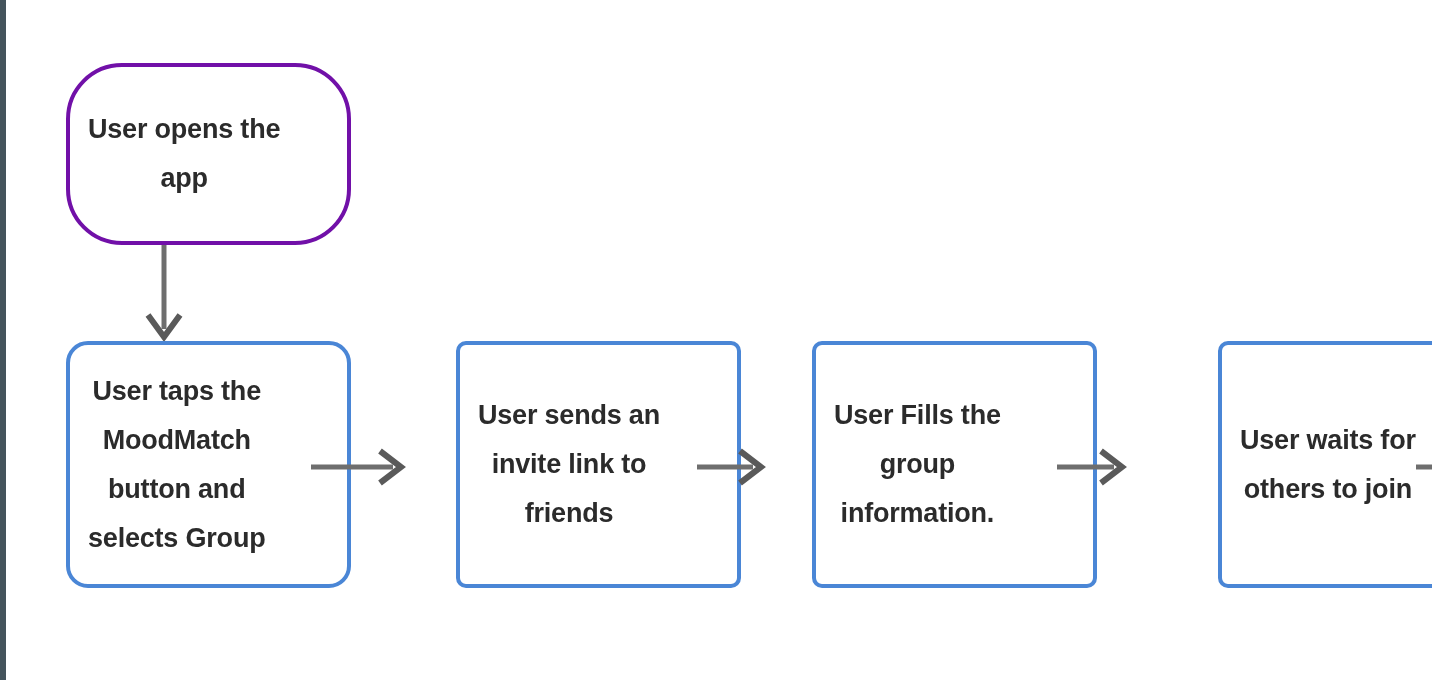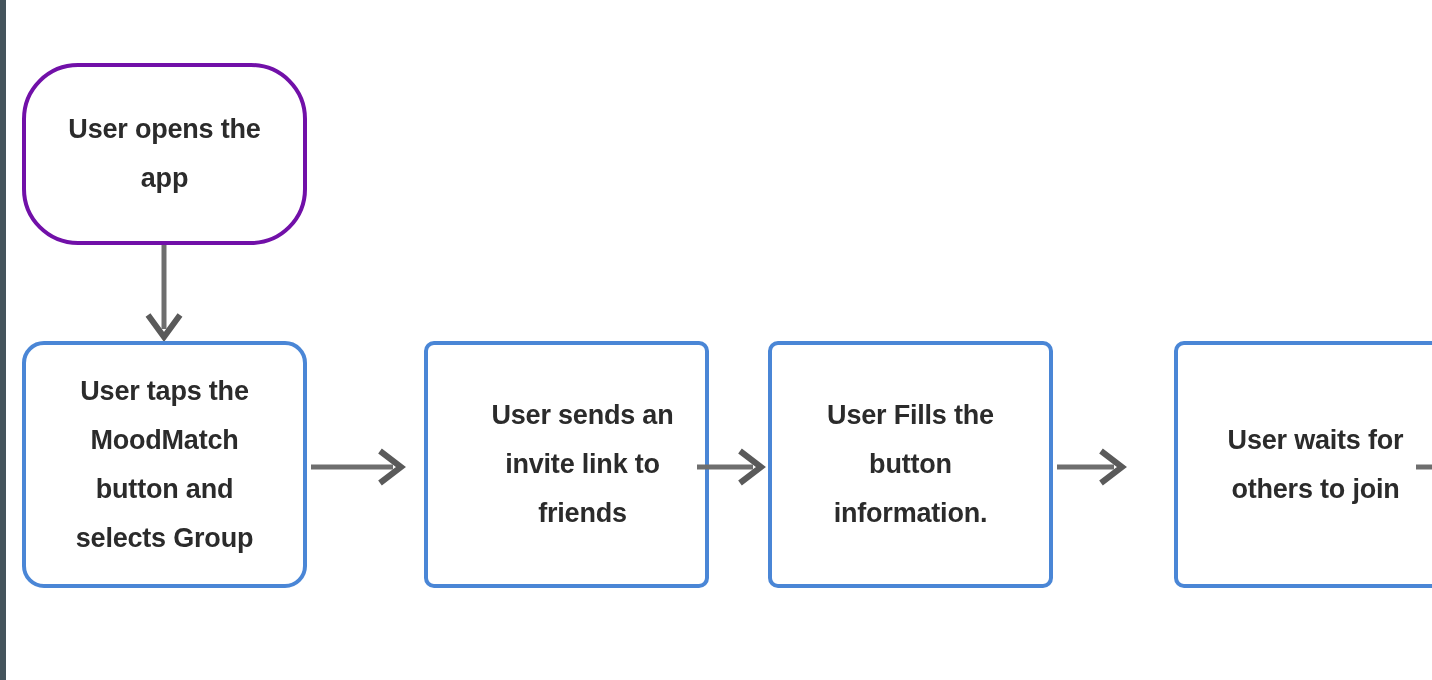--- a/index.html
+++ b/index.html
@@ -27,22 +27,23 @@
     background: #44545c;
   }
 
   
   .node {
     position: absolute;
     box-sizing: border-box;
     background: #ffffff;
     display: flex;
     align-items: center;
-    justify-content: center;
+    justify-content: flex-start;
     text-align: center;
+    margin-left: 44px;
   }
   .node-label {
     display: block;
     color: #2b2b2b;
     font-size: 27px;
     font-weight: bold;
     line-height: 49px;
     letter-spacing: -0.2px;
     white-space: pre-line;
     padding: 0 18px;
@@ -60,21 +61,21 @@
 
   
   .node.process {
     top: 341px;
     width: 285px;
     height: 247px;
     border: 4px solid #4a86d6;
     border-radius: 10px;
   }
   .node.p1 { left: 22px; border-radius: 22px; }
-  .node.p2 { left: 424px; padding-left: 32px; }
+  .node.p2 { left: 412px; }
   .node.p3 { left: 768px; }
   .node.p4 { left: 1174px; width: 283px; }
 
   
   .connector {
     position: absolute;
     overflow: visible;
   }
   .connector svg { display: block; overflow: visible; }
   .conn-line  { stroke: #6e6e6e; stroke-width: 5; fill: none; }
@@ -128,21 +129,21 @@
 
   <div class="connector conn-h2">
     <svg width="69" height="38" viewBox="0 0 69 38">
       <line class="conn-line" x1="0" y1="19" x2="56" y2="19"></line>
       <polyline class="conn-head" points="43,3 64,19 43,35"></polyline>
     </svg>
   </div>
 
   <div class="node process p3">
     <span class="node-label">User Fills the
-button
+group
 information.</span>
   </div>
 
   <div class="connector conn-h3">
     <svg width="70" height="38" viewBox="0 0 70 38">
       <line class="conn-line" x1="0" y1="19" x2="57" y2="19"></line>
       <polyline class="conn-head" points="44,3 65,19 44,35"></polyline>
     </svg>
   </div>
 

